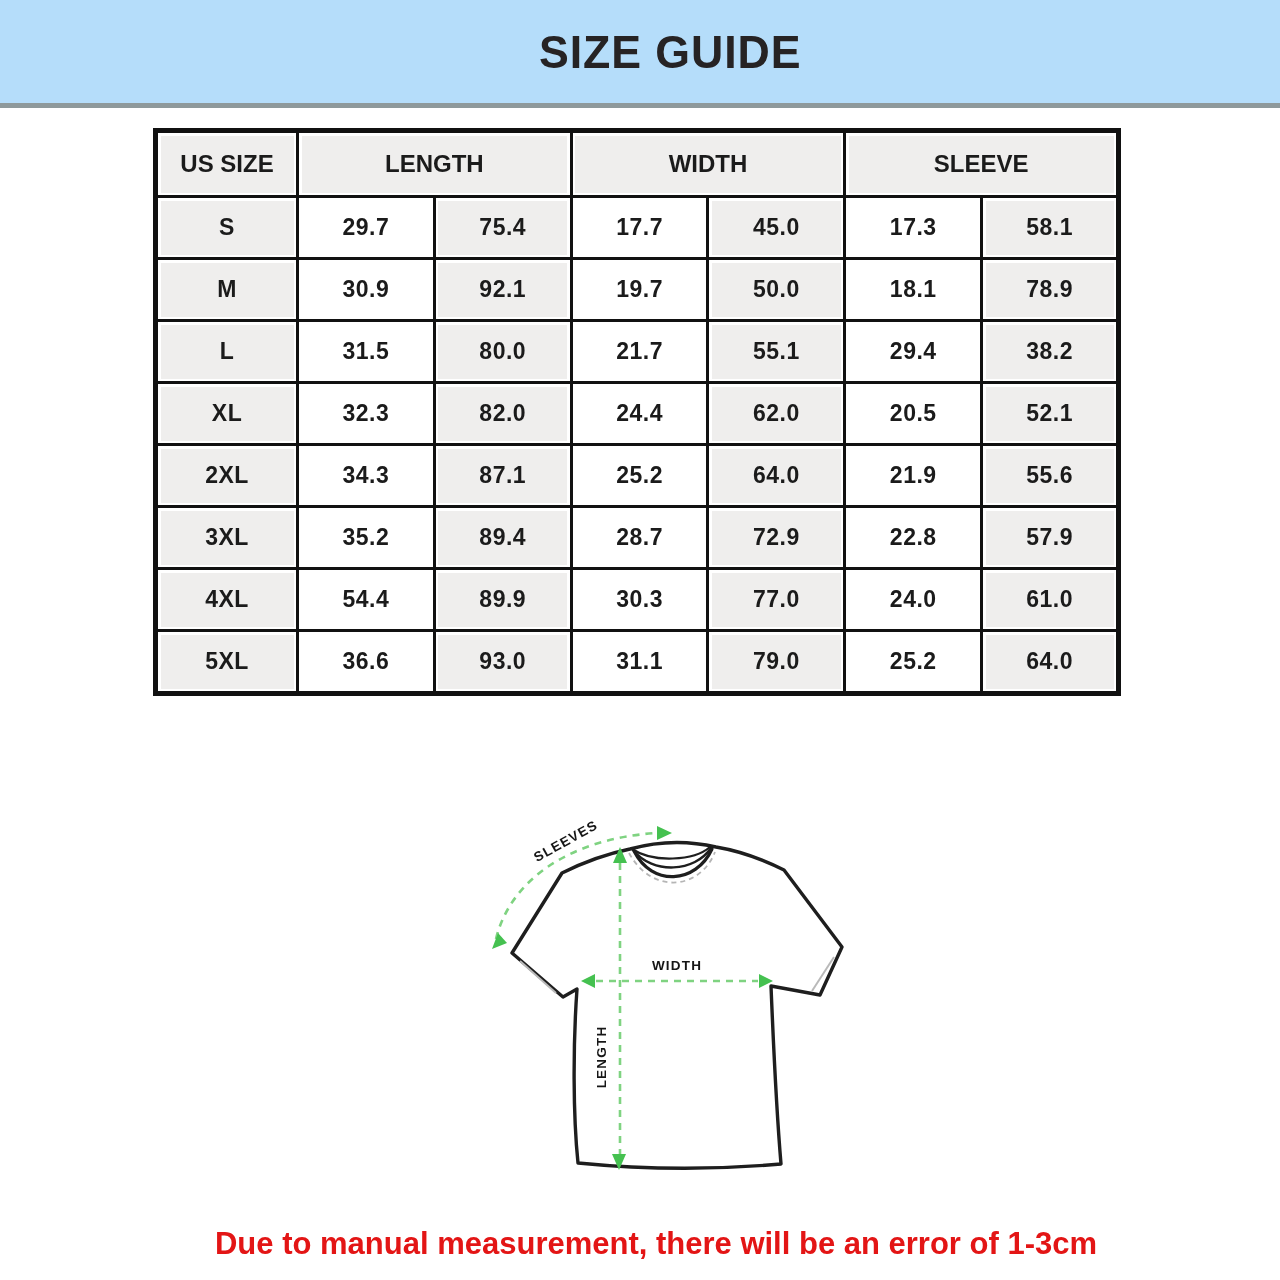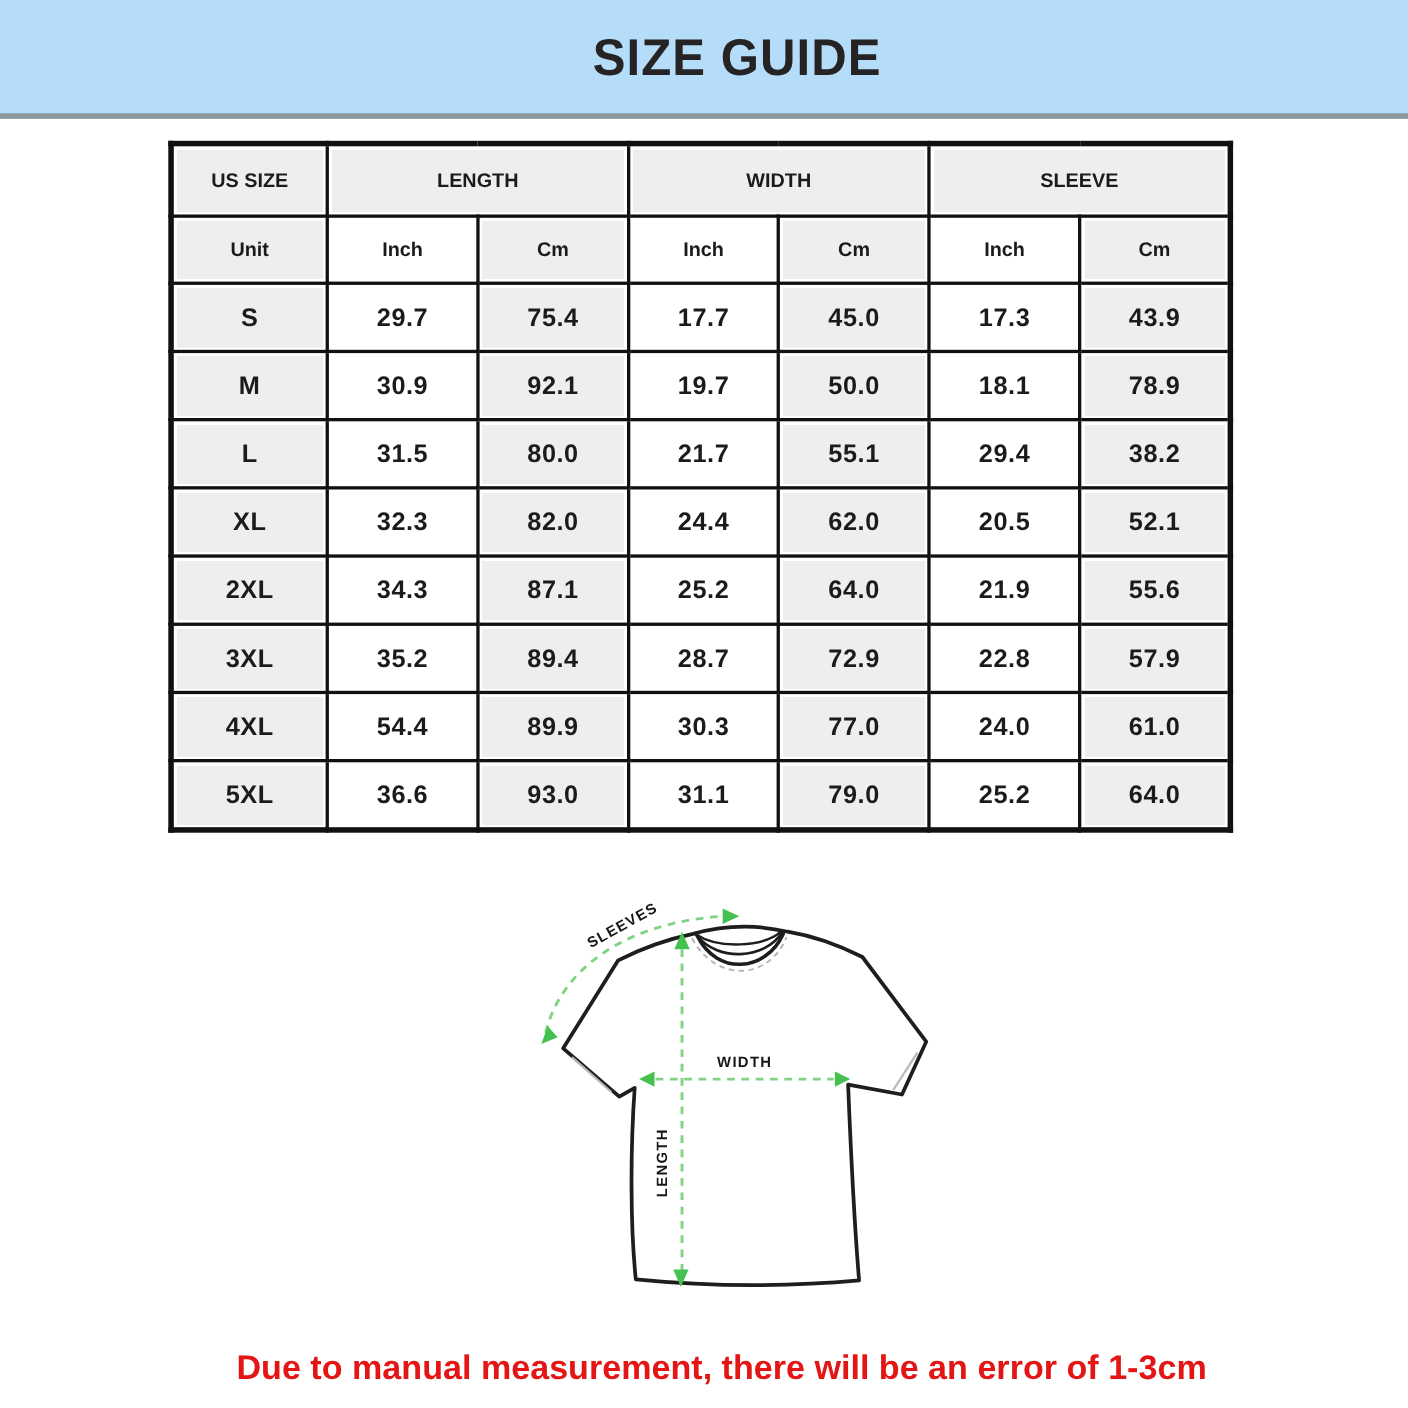--- a/index.html
+++ b/index.html
@@ -10,21 +10,21 @@
   .banner{position:absolute;left:0;top:0;width:1280px;height:103px;background:#b5ddfa;
           border-bottom:5px solid #8e999b;display:flex;align-items:center;justify-content:center;}
   .banner-title{font-weight:bold;font-size:47px;color:#262324;letter-spacing:1px;
                 margin-left:60px;display:inline-block;transform:scaleX(0.95);}
 
   
   .size-table{position:absolute;left:153px;top:128px;width:968px;
               border-collapse:collapse;table-layout:fixed;border:5px solid #111111;}
   .size-table th,.size-table td{border:3px solid #111111;text-align:center;vertical-align:middle;
               font-weight:bold;color:#1b1b1b;padding:3px;background:#ffffff;}
-  .size-table th{font-size:18px;}
+  .size-table th{font-size:24px;}
   .size-table td{font-size:23px;letter-spacing:0.5px;}
   .row-group th{height:56px;}
   .row-unit th{height:52px;}
   .size-table tbody td{height:53px;}
   .shade{background:#efeeed !important;background-clip:content-box !important;}
 
   
   .diagram{position:absolute;left:450px;top:795px;width:440px;height:430px;}
   .tee{fill:#ffffff;stroke:#1e1e1e;stroke-width:3.4;stroke-linejoin:round;stroke-linecap:round;}
   .line-black{fill:none;stroke:#1e1e1e;stroke-linecap:round;}
@@ -58,39 +58,30 @@
         <col>
         <col>
     </colgroup>
     <thead>
       <tr class="row-group">
         <th class="shade">US SIZE</th>
         <th class="shade" colspan="2">LENGTH</th>
         <th class="shade" colspan="2">WIDTH</th>
         <th class="shade" colspan="2">SLEEVE</th>
       </tr>
-      <tr class="row-unit">
-        <th class="shade">Unit</th>
-        <th>Inch</th>
-        <th class="shade">Cm</th>
-        <th>Inch</th>
-        <th class="shade">Cm</th>
-        <th>Inch</th>
-        <th class="shade">Cm</th>
-      </tr>
     </thead>
     <tbody>
         <tr>
           <td class="shade">S</td>
           <td>29.7</td>
           <td class="shade">75.4</td>
           <td>17.7</td>
           <td class="shade">45.0</td>
           <td>17.3</td>
-          <td class="shade">43.9</td>
+          <td class="shade">58.1</td>
         </tr>
         <tr>
           <td class="shade">M</td>
           <td>30.9</td>
           <td class="shade">92.1</td>
           <td>19.7</td>
           <td class="shade">50.0</td>
           <td>18.1</td>
           <td class="shade">78.9</td>
         </tr>

